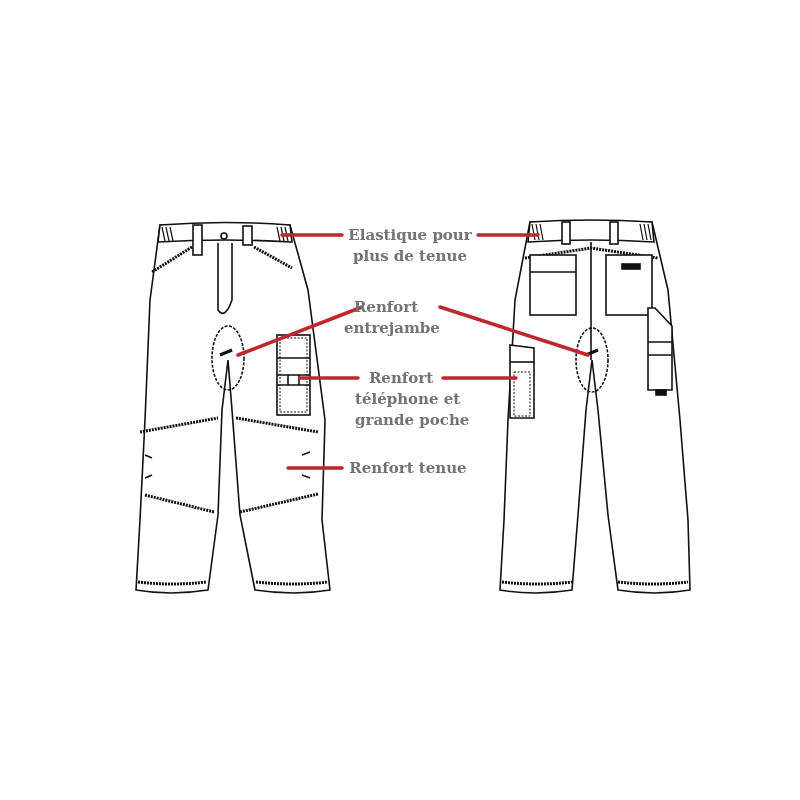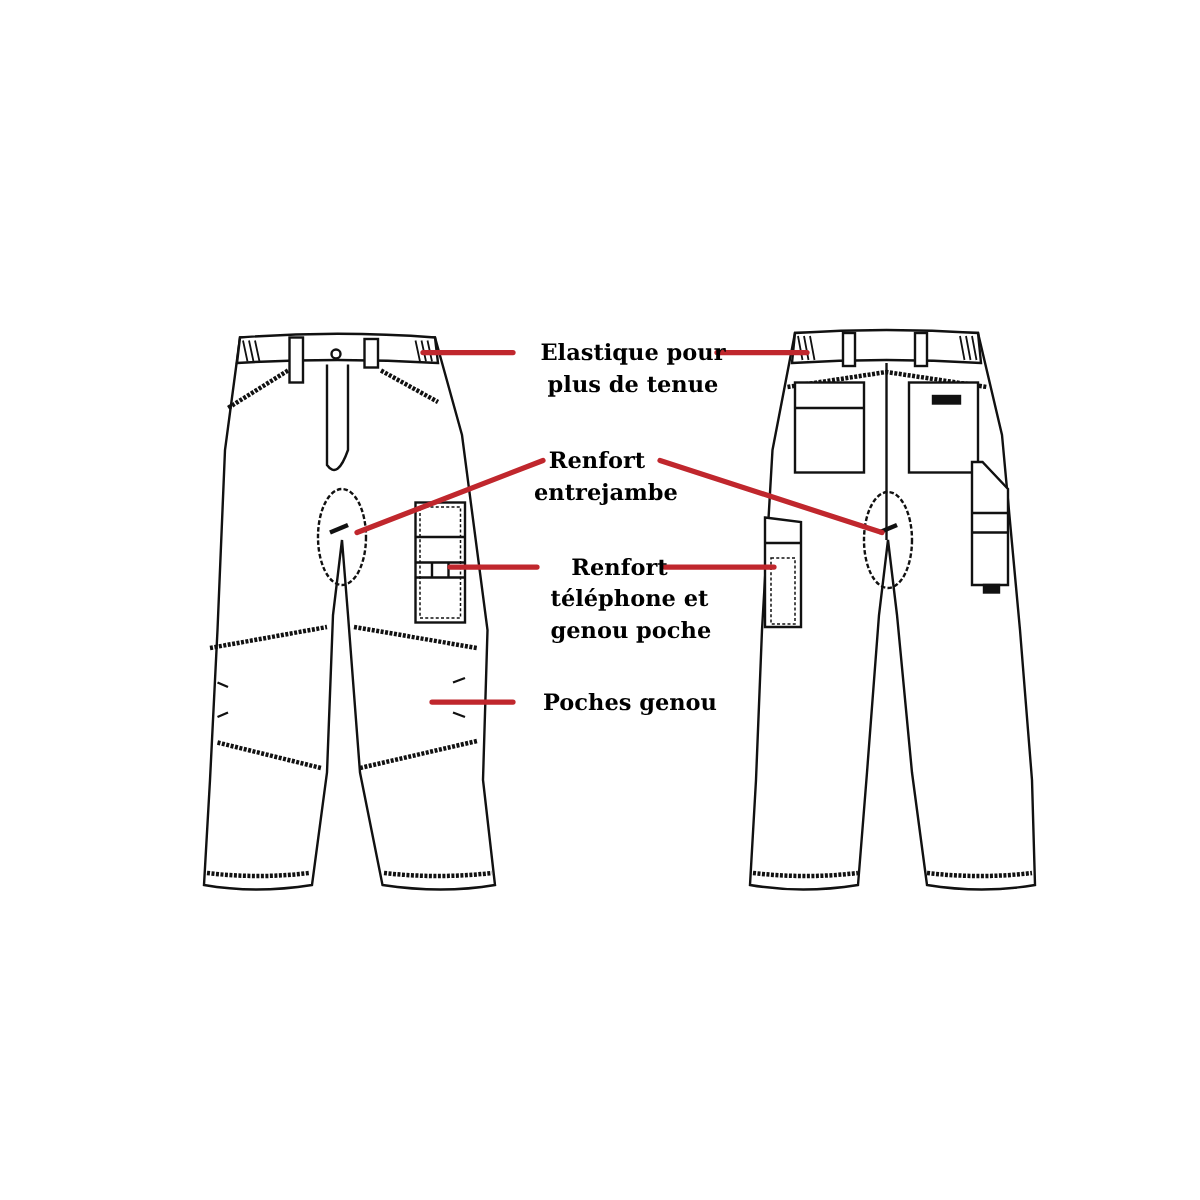--- a/index.html
+++ b/index.html
@@ -1,18 +1,18 @@
 <!DOCTYPE html>
 <html><head>
 <meta charset="utf-8">
 <style>
   html, body { margin:0; padding:0; background:#ffffff; }
   body { width:800px; height:800px; position:relative; overflow:hidden; font-family:"DejaVu Serif", serif; }
   svg.art { position:absolute; left:0; top:0; }
-  .label { position:absolute; font-family:"DejaVu Serif", serif; font-weight:bold; font-size:15px; color:#000000; line-height:21px; text-align:center; white-space:nowrap;margin-left:12px; }
+  .label { position:absolute; font-family:"DejaVu Serif", serif; font-weight:bold; font-size:15px; color:#737373; line-height:21px; text-align:center; white-space:nowrap; }
 </style>
 </head>
 <body>
 
 <svg class="art" width="800" height="800" viewBox="0 0 800 800">
   <defs>
     <pattern id="stitch" width="4" height="4" patternUnits="userSpaceOnUse">
       <rect width="4" height="4" fill="#fff"></rect>
       <rect x="0" y="1" width="2" height="2" fill="#222"></rect>
     </pattern>
@@ -103,18 +103,18 @@
 </div>
 
 <div class="label" style="left:344px;top:297px;width:84px;">
   <div>Renfort</div>
   <div>entrejambe</div>
 </div>
 
 <div class="label" style="left:355px;top:368px;width:92px;">
   <div>Renfort</div>
   <div>téléphone et</div>
-  <div>genou poche</div>
+  <div>grande poche</div>
 </div>
 
 <div class="label" style="left:343px;top:458px;width:130px;">
-  <div>Poches genou</div>
+  <div>Renfort tenue</div>
 </div>
 
 </body></html>

